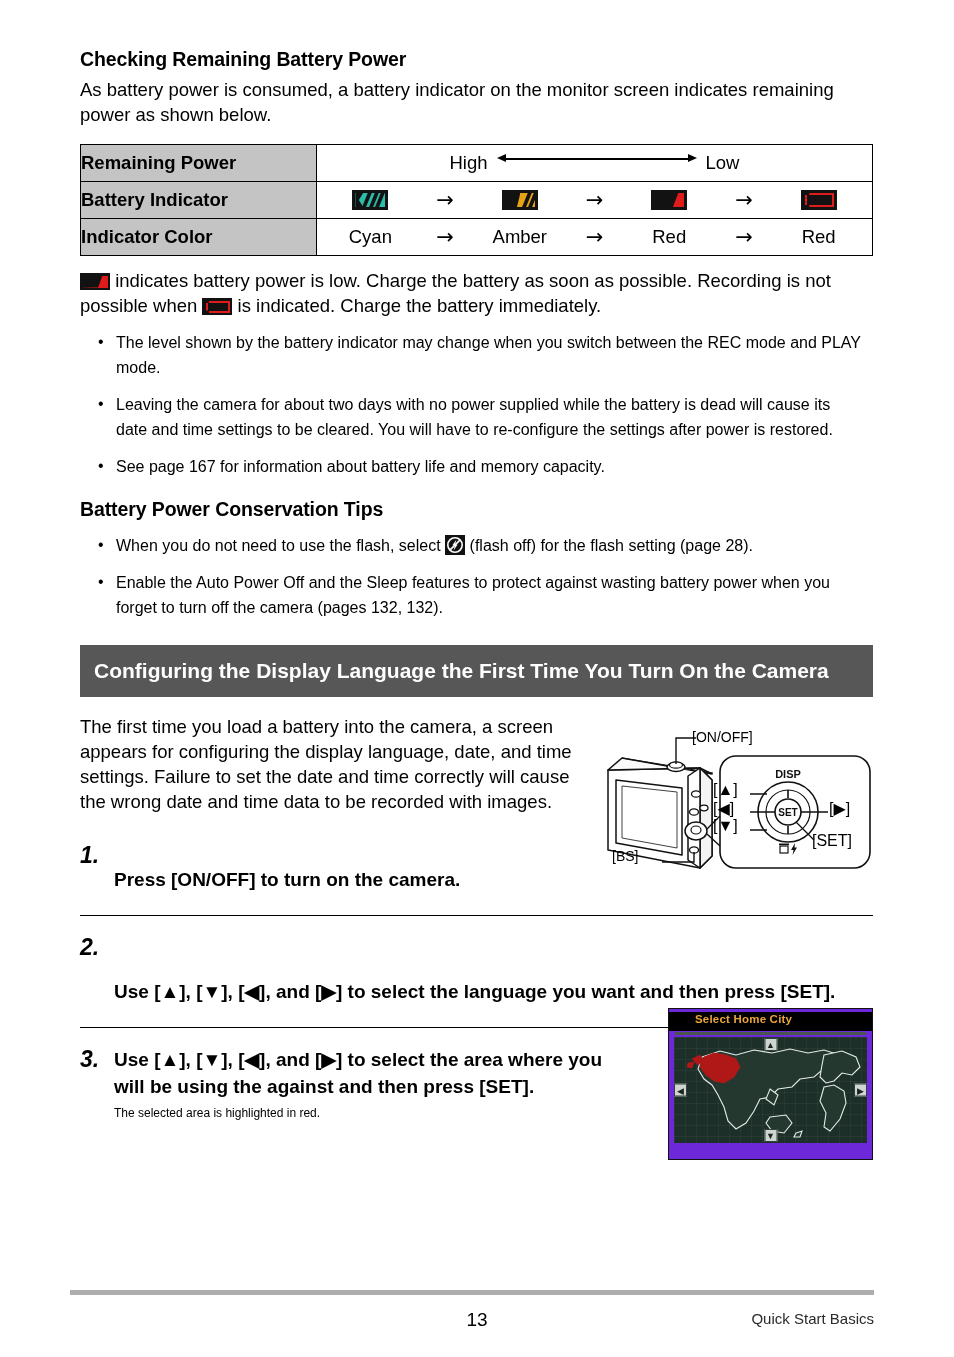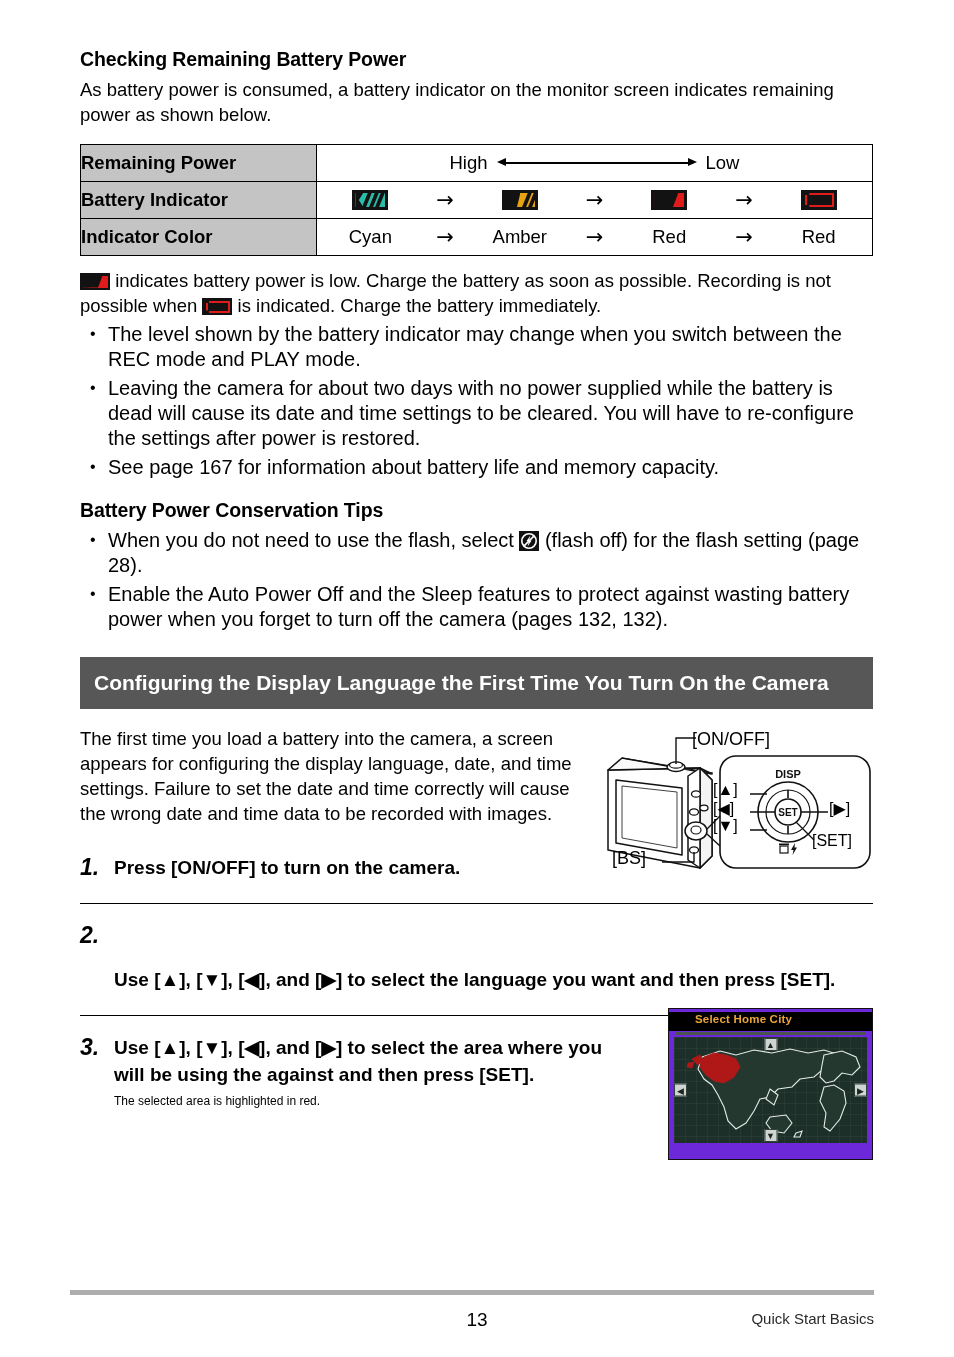--- a/index.html
+++ b/index.html
@@ -59,21 +59,21 @@
     font-weight: bold;
     font-size: 18.5px;
     padding-left: 11px;
   }
   td.rowval {
     text-align: center;
     font-size: 18.5px;
   }
   .hl-line {
     display: flex;
-    align-items: center;
+    align-items: flex-start;
     justify-content: center;
     gap: 9px;
   }
   .arrow-dbl {
     display: inline-block;
     position: relative;
     width: 200px;
     height: 14px;
   }
   .arrow-dbl::before {
@@ -173,25 +173,25 @@
     box-sizing: border-box;
   }
 
   
   ul.bul {
     list-style: none;
     margin: 0;
     padding: 0;
   }
   ul.bul li {
-    font-size: 20px;
+    font-size: 16px;
     line-height: 25px;
     padding-left: 24px;
     position: relative;
-    margin: 4px;
+    margin: 12px;
   }
   ul.bul li::before {
     content: "\2022";
     position: absolute;
     left: 6px;
     top: -1px;
     font-size: 16px;
   }
 
   
@@ -273,21 +273,21 @@
   
   .camfig {
     position: absolute;
     left: 600px;
     top: 728px;
     width: 280px;
     height: 150px;
   }
   .camlabel {
     position: absolute;
-    font-size: 18px;
+    font-size: 14px;
     font-weight: normal;
   }
 
   
   .mapshot {
     position: absolute;
     left: 668px;
     top: 1008px;
     width: 205px;
     height: 152px;
@@ -484,21 +484,21 @@
       </li>
       <li>Enable the Auto Power Off and the Sleep features to protect against wasting battery power when you forget to turn off the camera (pages 132, 132).</li>
     </ul>
 
     <div class="banner">Configuring the Display Language the First Time You Turn On the Camera</div>
 
     <p class="body" style="width:505px;margin-top:17px;">The first time you load a battery into the camera, a screen appears for configuring the display language, date, and time settings. Failure to set the date and time correctly will cause the wrong date and time data to be recorded with images.</p>
 
     <div class="step" style="margin-top:28px;">
       <div class="stepnum">1.</div>
-      <div class="steptext" style="width:520px;">Press [ON/OFF] to turn on the camera.</div>
+      <div class="steptext" style="width:520px;margin-top:24px;">Press [ON/OFF] to turn on the camera.</div>
     </div>
 
     <div class="steprule" style="margin-top:22px;"></div>
 
     <div class="step" style="margin-top:18px;">
       <div class="stepnum">2.</div>
       <div class="steptext" style="width:740px;margin-top:44px;">Use [▲], [▼], [◀], and [▶] to select the language you want and then press [SET].</div>
     </div>
 
     <div class="steprule" style="margin-top:22px;"></div>

